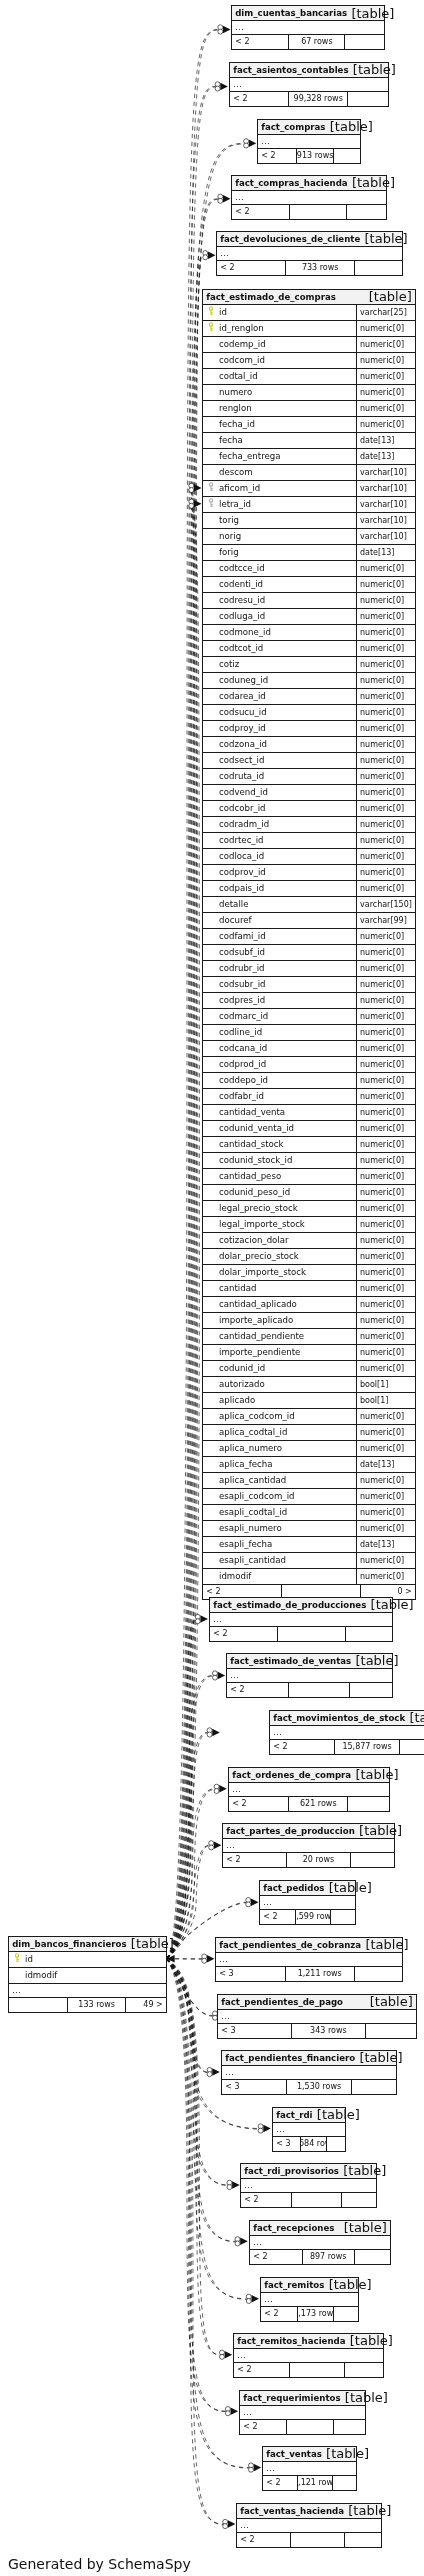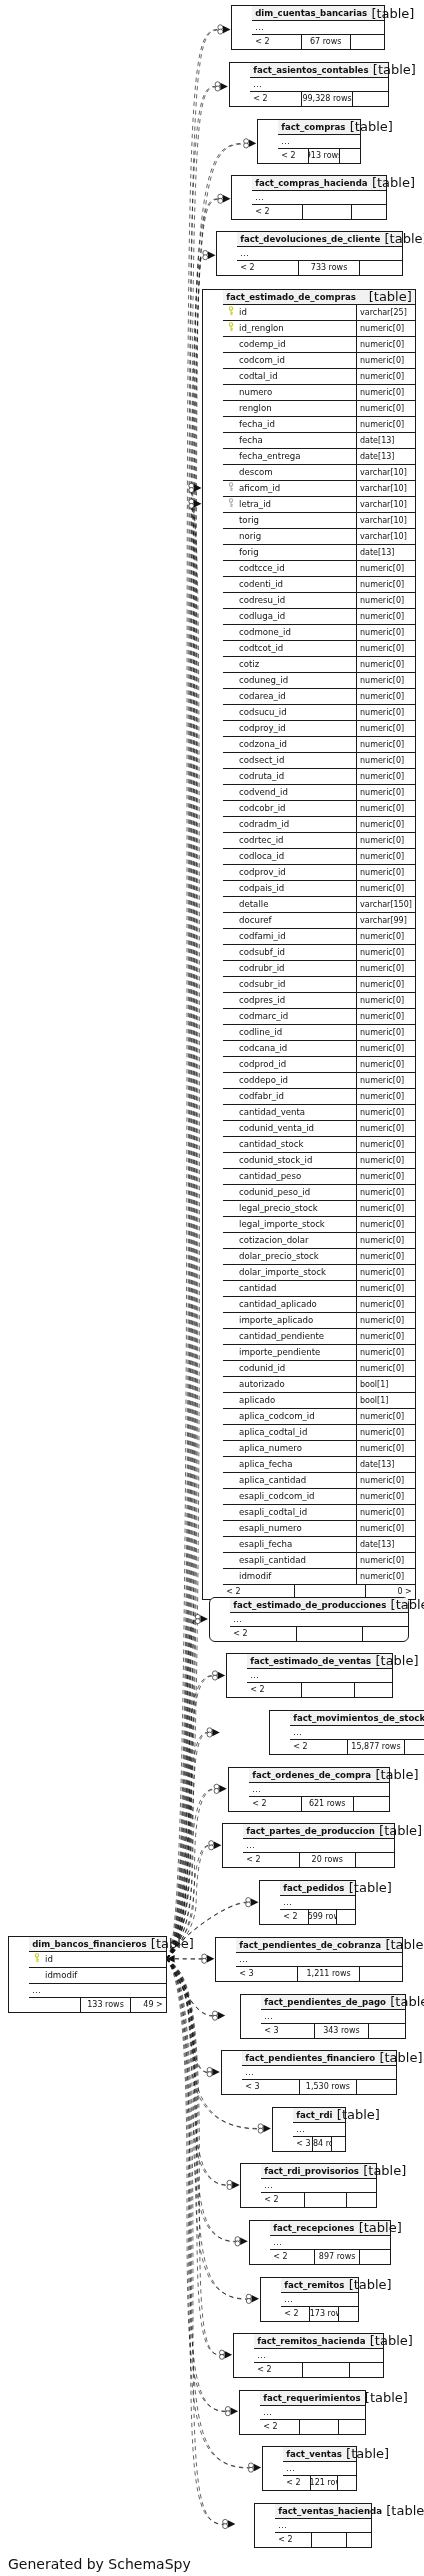--- a/index.html
+++ b/index.html
@@ -1,19 +1,19 @@
 <!DOCTYPE html>
 <html style="font-size:8.6px"><head>
 <meta charset="utf-8">
 <style>
   html,body{margin:0;padding:0;background:#ffffff;}
   .canvas{position:relative;width:424px;height:2576px;background:#ffffff;overflow:hidden;
           font-family:"DejaVu Sans",sans-serif;color:#111;}
   #edges{position:absolute;left:0;top:0;pointer-events:none;}
-  .tbox{position:absolute;border:1.1px solid #1a1a1a;background:#ffffff;box-sizing:border-box;padding-left:20px;}
+  .tbox{position:absolute;border:1.1px solid #1a1a1a;background:#ffffff;box-sizing:border-box;}
   .thdr{height:14.5px;background:#f2f2f2;border-bottom:1.1px solid #1a1a1a;display:flex;
         justify-content:space-between;align-items:center;padding:0 3.2px;box-sizing:border-box;}
   .tname{font-weight:bold;font-size:8.6px;white-space:nowrap;}
   .ttag{font-size:13px;margin-left:4.3px;white-space:nowrap;}
   .cols{display:block;}
   .crow{display:flex;align-items:center;height:16px;border-bottom:0.5px solid #1a1a1a;box-sizing:border-box;}
   .dimb .crow{height:16px;}
   .kslot{width:16px;flex:none;display:flex;justify-content:center;align-items:center;}
   .cname{flex:1;font-size:8.6px;white-space:nowrap;overflow:hidden;}
   .ctype{width:55px;flex:none;align-self:stretch;border-left:0.5px solid #1a1a1a;
@@ -649,21 +649,21 @@
             <span class="cname">idmodif</span>
             <span class="ctype">numeric[0]</span>
           </div>
         </div>
         <div class="tfoot">
           <span class="fcell f0">&lt; 2</span>
           <span class="fcell f1"></span>
           <span class="fcell f2">0 &gt;</span>
         </div>
       </div>
-      <div class="tbox" style="left: 209px; top: 1597px; width: 200px; border-radius: 6px;">
+      <div class="tbox" style="left: 209px; top: 1597px; width: 184px;">
         <div class="thdr">
           <span class="tname">fact_estimado_de_producciones</span>
           <span class="ttag">[table]</span>
         </div>
         <div class="erow">...</div>
         <div class="tfoot">
           <span class="fcell f0">&lt; 2</span>
           <span class="fcell f1"></span>
           <span class="fcell f2"></span>
         </div>
@@ -733,21 +733,21 @@
           <span class="tname">fact_pendientes_de_cobranza</span>
           <span class="ttag">[table]</span>
         </div>
         <div class="erow">...</div>
         <div class="tfoot">
           <span class="fcell f0">&lt; 3</span>
           <span class="fcell f1">1,211 rows</span>
           <span class="fcell f2"></span>
         </div>
       </div>
-      <div class="tbox" style="left: 240px; top: 1994px; width: 166px;">
+      <div class="tbox" style="left: 217px; top: 1994px; width: 200px;">
         <div class="thdr">
           <span class="tname">fact_pendientes_de_pago</span>
           <span class="ttag">[table]</span>
         </div>
         <div class="erow">...</div>
         <div class="tfoot">
           <span class="fcell f0">&lt; 3</span>
           <span class="fcell f1">343 rows</span>
           <span class="fcell f2"></span>
         </div>
@@ -841,21 +841,21 @@
           <span class="tname">fact_ventas</span>
           <span class="ttag">[table]</span>
         </div>
         <div class="erow">...</div>
         <div class="tfoot">
           <span class="fcell f0">&lt; 2</span>
           <span class="fcell f1">8,121 rows</span>
           <span class="fcell f2"></span>
         </div>
       </div>
-      <div class="tbox" style="left: 254px; top: 2503px; width: 118px;">
+      <div class="tbox" style="left: 236px; top: 2503px; width: 146px;">
         <div class="thdr">
           <span class="tname">fact_ventas_hacienda</span>
           <span class="ttag">[table]</span>
         </div>
         <div class="erow">...</div>
         <div class="tfoot">
           <span class="fcell f0">&lt; 2</span>
           <span class="fcell f1"></span>
           <span class="fcell f2"></span>
         </div>

